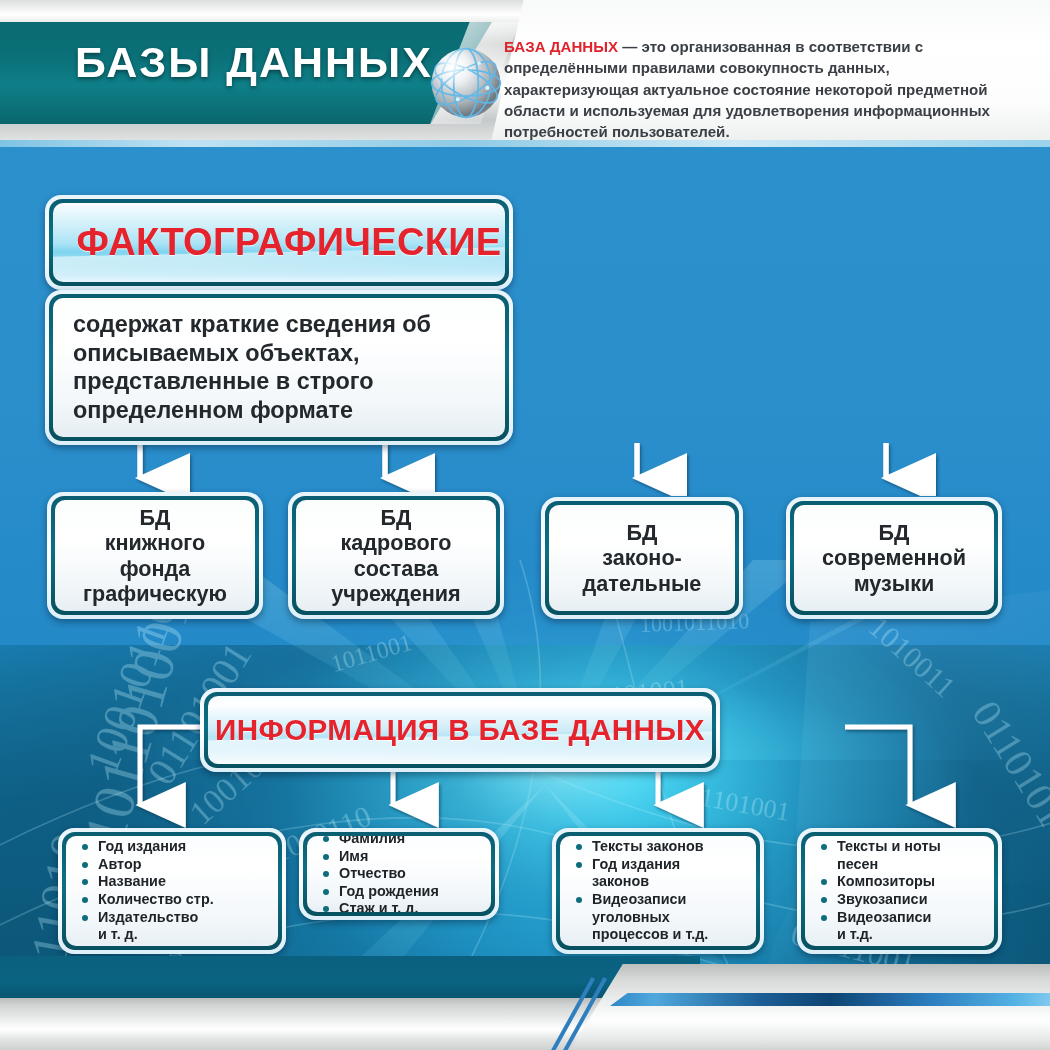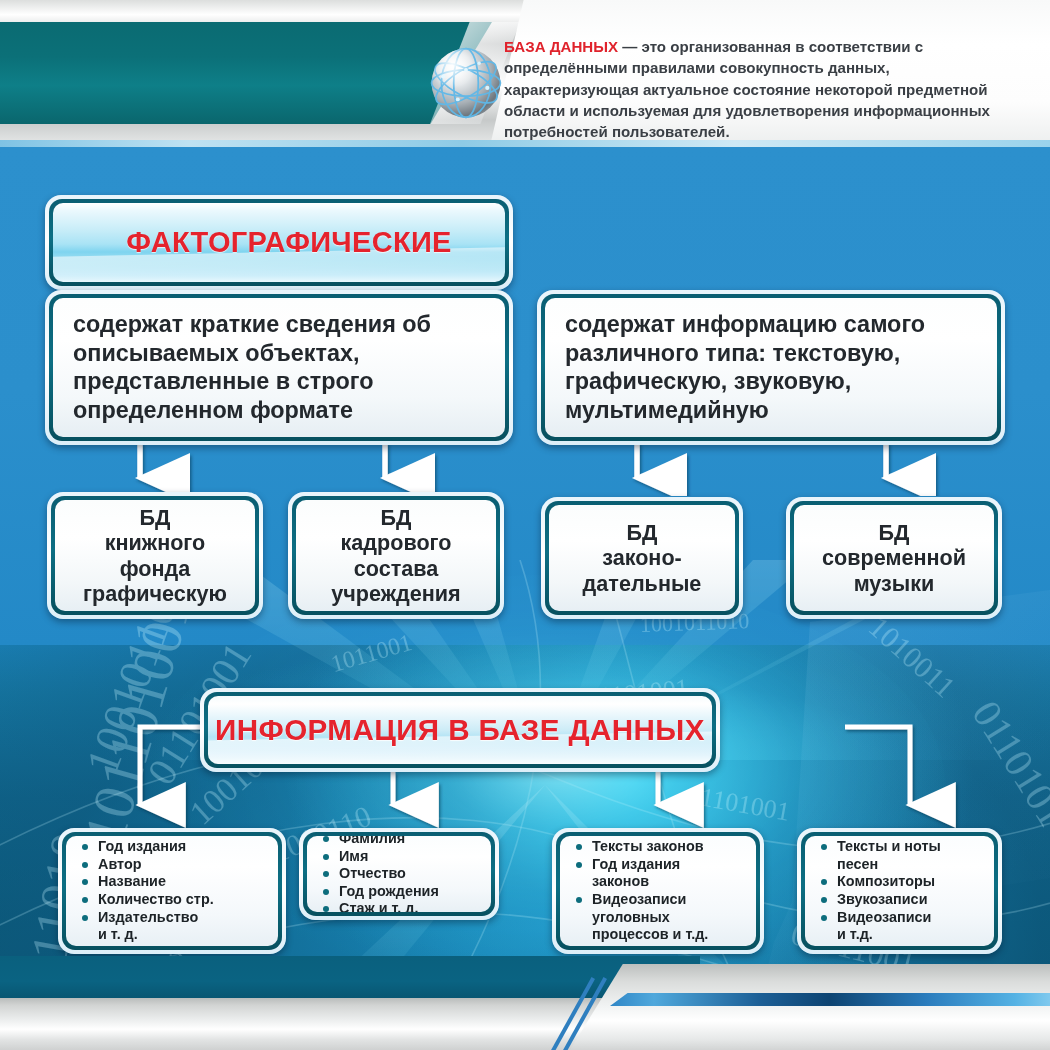--- a/index.html
+++ b/index.html
@@ -182,21 +182,21 @@
       #cdeefa 92%, #e8f8fd 100%);
     display: flex; align-items: center; justify-content: center;
   }
   .cat-head-inner::after {
     content: ""; position: absolute; left: 0; bottom: 6px; width: 100%; height: 30%;
     background: linear-gradient(180deg, rgba(255,255,255,0.55), rgba(255,255,255,0));
     transform: skewY(-1.2deg);
   }
   .cat-head-label {
     position: relative; z-index: 2;
-    font-size: 29px; font-weight: bold; letter-spacing: 0.3px;
+    font-size: 38px; font-weight: bold; letter-spacing: 0.3px;
     color: #e5232d;
     text-shadow: 0 1px 1px rgba(255,255,255,0.75);
     white-space: nowrap;
     margin-left: 20px;
   }
 
   
   .body-inner {
     background: linear-gradient(180deg,#fdfefe 0%, #ffffff 30%, #f4f8fa 72%, #e6eef3 100%);
     display: flex; align-items: flex-start;
@@ -360,27 +360,20 @@
 
 
   <div class="panel-outer" style="left:45px; top:290px; width:468px; height:155px;">
     <div class="panel-mid">
       <div class="panel-inner body-inner">
         <div class="body-text">содержат краткие сведения об описываемых объектах, представленные в строго определенном формате</div>
       </div>
     </div>
   </div>
 
-  <div class="panel-outer" style="left:537px; top:290px; width:468px; height:155px;">
-    <div class="panel-mid">
-      <div class="panel-inner body-inner">
-        <div class="body-text">содержат информацию самого различного типа: текстовую, графическую, звуковую, мультимедийную</div>
-      </div>
-    </div>
-  </div>
 
   <div class="panel-outer" style="left:47px; top:492px; width:216px; height:127px;">
     <div class="panel-mid">
       <div class="panel-inner bd-inner">
         <div class="bd-text">
             <div>БД</div>
             <div>книжного</div>
             <div>фонда</div>
             <div>графическую</div>
           </div>
@@ -500,20 +493,21 @@
     <div class="fsl" style="left:18px; top:10px; width:4px; height:96px; transform:rotate(29deg);"></div>
     <div class="fsl" style="left:30px; top:10px; width:4px; height:96px; transform:rotate(29deg);"></div>
   </div>
 
   <div class="header">
     <div class="header-silver-l"></div>
     <div class="header-teal"></div>
     <div class="header-teal-edge"></div>
     <div class="header-white-r"></div>
 
+    <div class="header-title">БАЗЫ ДАННЫХ</div>
 
     <svg class="globe" viewBox="0 0 100 100">
       <defs>
         <radialGradient id="gSphere" cx="36%" cy="30%" r="78%">
           <stop offset="0%" stop-color="#ffffff"></stop>
           <stop offset="30%" stop-color="#e3e7ea"></stop>
           <stop offset="64%" stop-color="#a8b0b6"></stop>
           <stop offset="88%" stop-color="#6e777e"></stop>
           <stop offset="100%" stop-color="#8d959b"></stop>
         </radialGradient>

